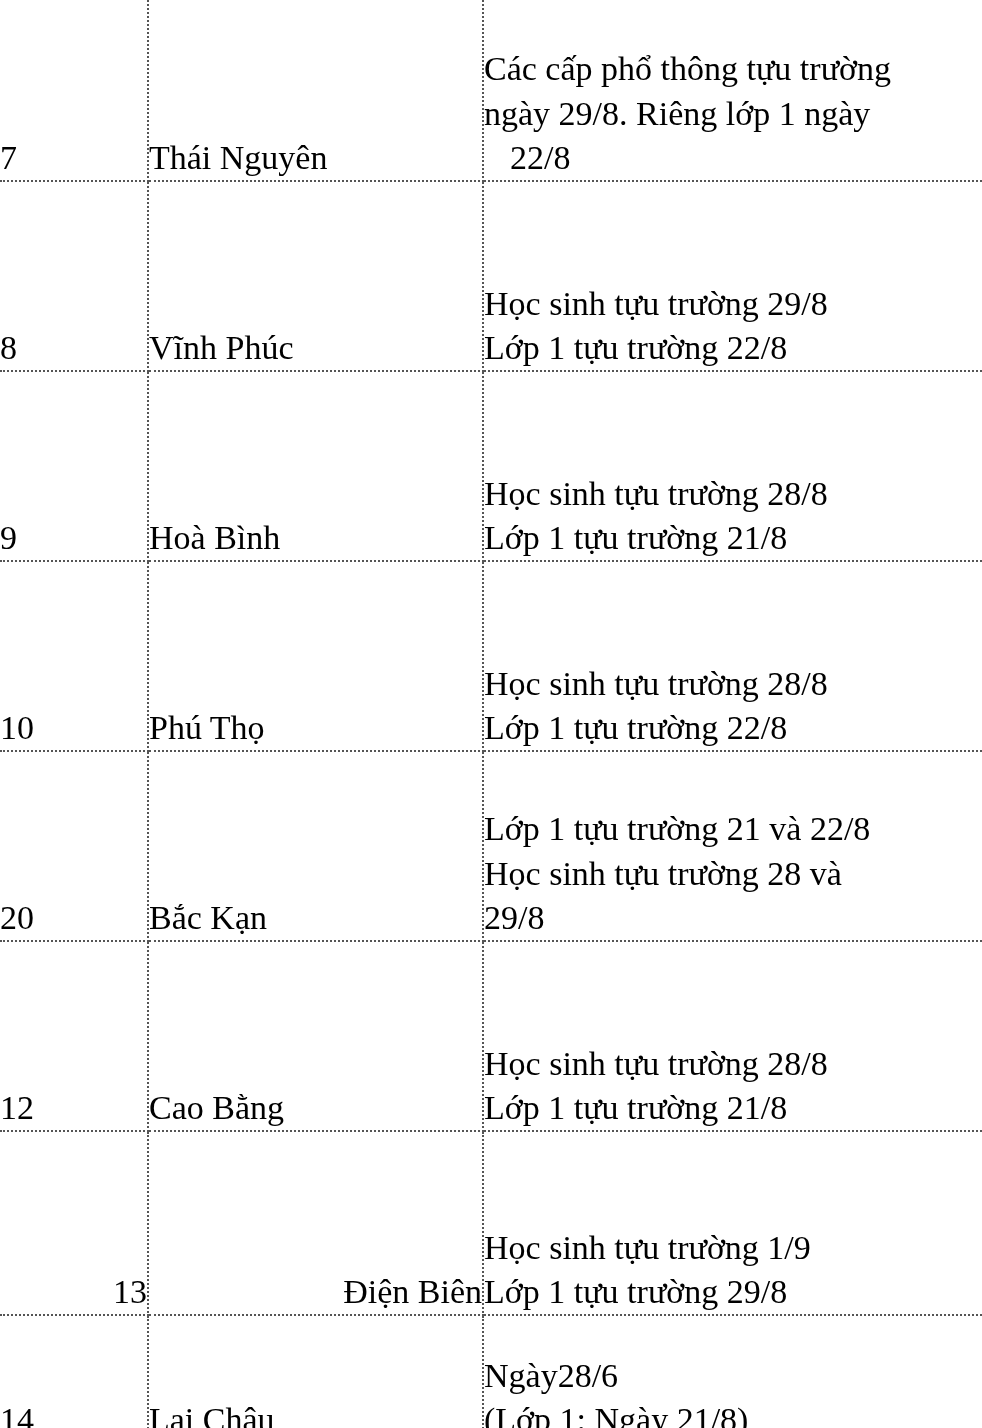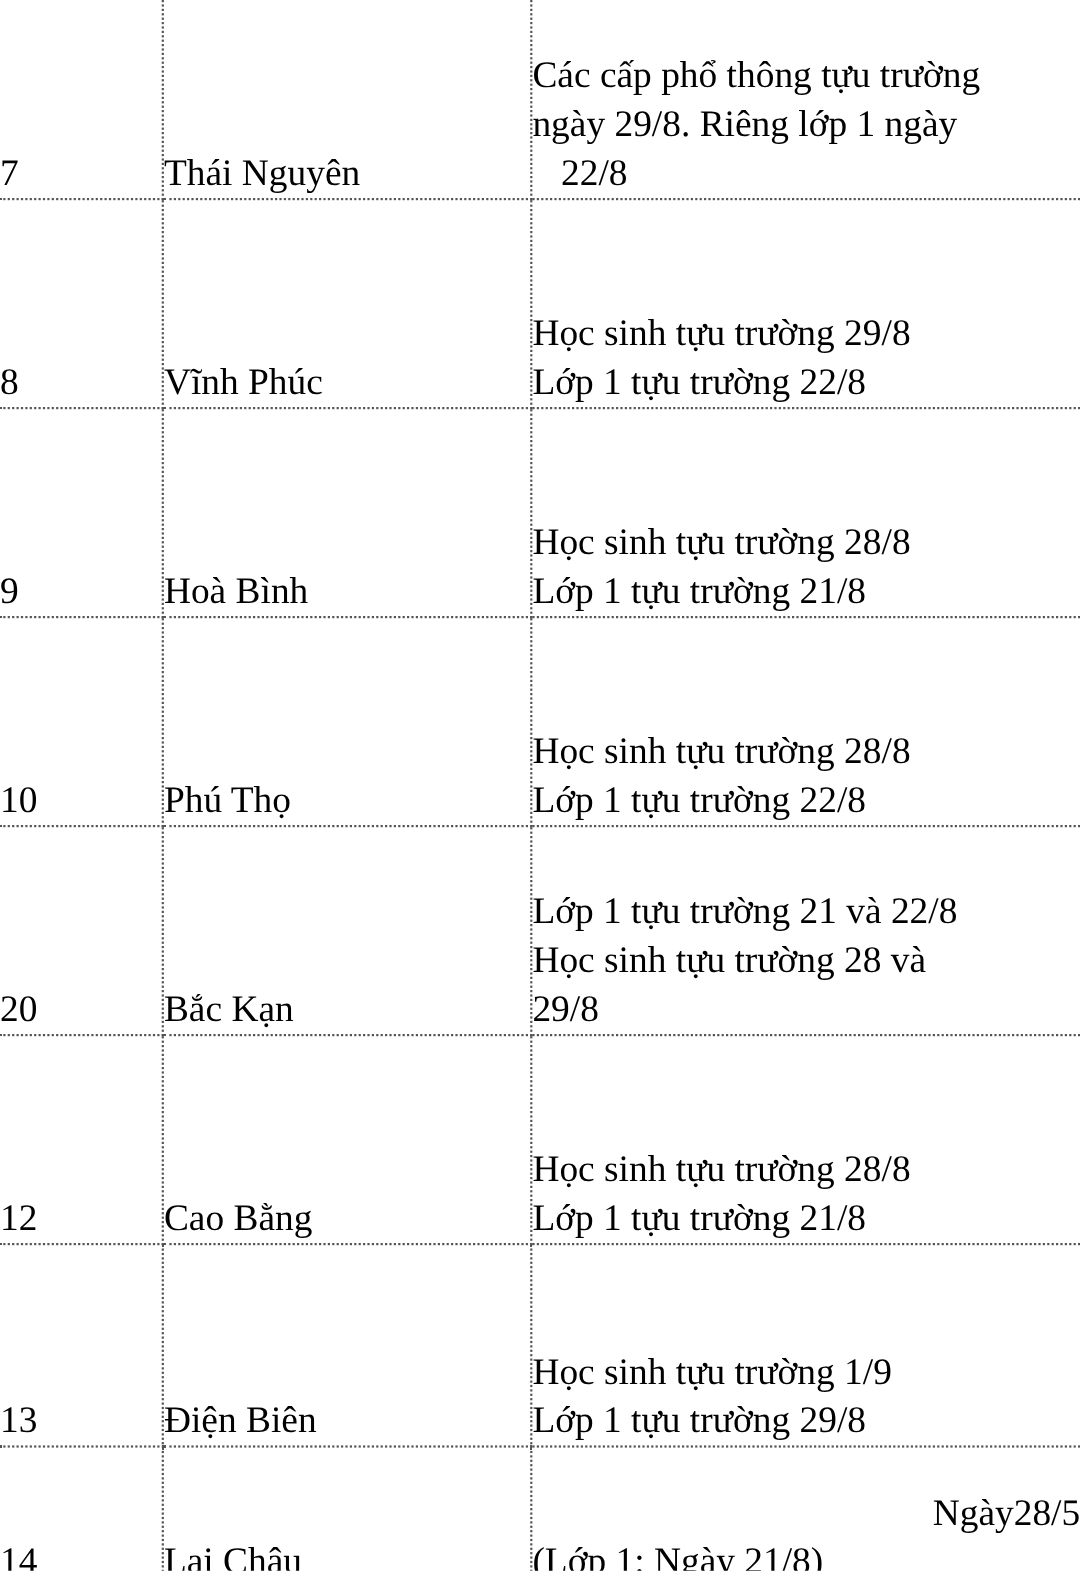--- a/index.html
+++ b/index.html
@@ -60,33 +60,33 @@
     text-align-last: left;
     padding: 0 22px 16px 20px;
   }
   .cell-note .ln {
     display: block;
     text-align: justify;
     text-align-last: left;
   }
   .cell-note .ln.spread {
     display: flex;
-    justify-content: flex-end;
+    justify-content: flex-start;
   }
   
   tr.first td {
     border-top: none;
   }
   .row-h-1 { height: 180px; }
   .row-h-2 { height: 188px; }
   .row-h-3 { height: 188px; }
   .row-h-4 { height: 188px; }
   .row-h-5 { height: 188px; }
   .row-h-6 { height: 188px; }
-  .row-h-7 { height: 182px; }
+  .row-h-7 { height: 182px; text-align: right; }
   .row-h-8 { height: 126px; }
 </style>
 </head>
 <body>
 
 <div class="sheet">
   <table class="schedule">
     <colgroup>
       <col class="c-no">
       <col class="c-prov">
@@ -158,21 +158,21 @@
           <span class="ln" style="text-align:left;">Lớp 1 tựu trường 29/8</span>
         </td>
       </tr>
 
       <tr>
         <td class="cell-no row-h-8">14</td>
         <td class="cell-prov row-h-8">Lai Châu</td>
         <td class="cell-note row-h-8">
           <span class="ln spread">
             <span>Ngày</span>
-            <span>28/5</span>
+            <span>28/6</span>
           </span>
           <span class="ln" style="text-align:left;">(Lớp 1: Ngày 21/8)</span>
         </td>
       </tr>
 
     </tbody>
   </table>
 </div>
 
 </body></html>

